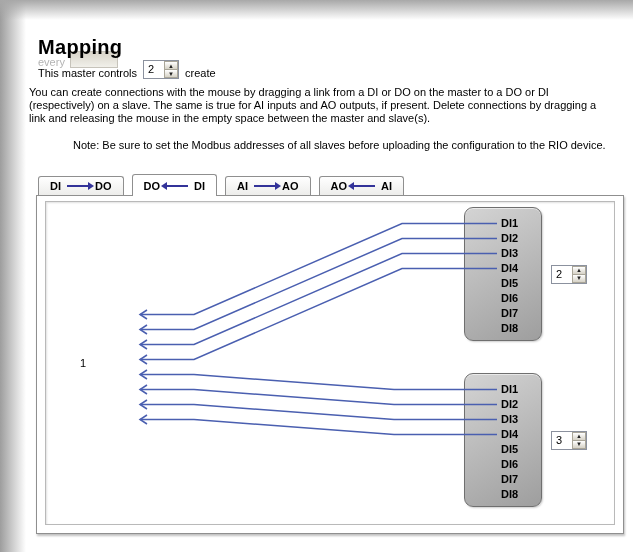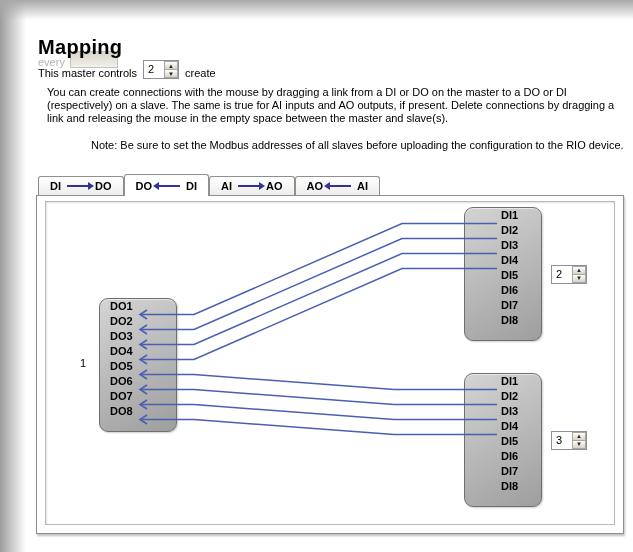--- a/index.html
+++ b/index.html
@@ -16,58 +16,58 @@
 
   
   .toprow{position:absolute;left:38px;top:4px;color:#b4b4b4;display:flex;align-items:flex-end;gap:5px;margin-top:47px;}
   .combo{display:inline-block;width:46px;height:15px;
     background:linear-gradient(#d8d4c9,#f1f0ea);border:1px solid #c6c3ba;}
 
   .page-title{position:absolute;left:38px;top:36px;font-size:20px;font-weight:bold;letter-spacing:.3px;}
 
   .ctlrow{position:absolute;left:38px;top:60px;display:flex;align-items:flex-end;gap:6px;}
 
-  .para{position:absolute;left:47px;width:584px;line-height:13px;}
+  .para{position:absolute;left:29px;width:584px;line-height:13px;}
   .para.p1{top:86px;}
   .para.p2{top:139px;margin-left:44px;}
 
   
   .spin{display:inline-flex;width:36px;height:19px;background:#fff;
     border:1px solid #8b919e;box-sizing:border-box;}
   .spin.abs{position:absolute;}
   .spin-value{flex:1;font-size:11px;line-height:16px;padding-left:4px;}
   .spin-btns{width:14px;display:flex;flex-direction:column;}
   .spin-btn{flex:1;display:flex;align-items:center;justify-content:center;
     font-size:6px;line-height:1;color:#222;
     background:linear-gradient(#ffffff,#d6d2c6);border:1px solid #a9a598;box-sizing:border-box;}
   .spin-btn.up{border-bottom-width:0;}
 
   
   .tabctl{position:absolute;left:36px;top:173px;width:588px;height:361px;}
   .tabs{position:absolute;left:2px;top:0;right:0;height:22px;display:flex;align-items:flex-end;z-index:2;}
   .tab{height:19px;box-sizing:border-box;display:flex;align-items:center;gap:6px;
-    padding:0 11px;margin-right:0;font-weight:bold;
+    padding:0 11px;margin-right:8px;font-weight:bold;
     background:linear-gradient(#ffffff,#ededeb);
     border:1px solid #8f8f8f;border-bottom:none;border-radius:3px 3px 0 0;cursor:default;}
   .tab.selected{height:22px;margin-bottom:-1px;background:#fff;z-index:3;}
   .tab-arrow{width:22px;height:2px;background:currentColor;position:relative;display:inline-block;}
   .tab-arrow.right::after{content:"";position:absolute;right:-5px;top:-3px;
     border-left:6px solid currentColor;border-top:4px solid transparent;border-bottom:4px solid transparent;}
   .tab-arrow.left::before{content:"";position:absolute;left:-5px;top:-3px;
     border-right:6px solid currentColor;border-top:4px solid transparent;border-bottom:4px solid transparent;}
 
   .panel{position:absolute;left:0;top:22px;right:0;bottom:0;background:#fff;
     border:1px solid #8f8f8f;box-shadow:1px 2px 2px rgba(0,0,0,.25);}
   .canvas{position:absolute;left:8px;top:5px;right:8px;bottom:8px;
     border:1px solid #b9b9b9;box-shadow:inset 1px 1px 2px rgba(0,0,0,.12);}
   .diagram{position:absolute;left:0;top:0;right:0;bottom:0;}
 
   
   .block{position:absolute;width:78px;height:134px;box-sizing:border-box;
-    border:1px solid #6f6f6f;border-radius:9px;padding-top:0;
+    border:1px solid #6f6f6f;border-radius:9px;padding-top:8px;
     background:linear-gradient(150deg,#d4d4d4,#9e9e9e);
     box-shadow:inset 0 1px 0 rgba(255,255,255,.55),1px 1px 2px rgba(0,0,0,.2);}
   .pin{height:15px;line-height:15px;font-weight:bold;font-size:11px;cursor:default;}
   .block.master .pin{padding-left:10px;}
   .block.slave .pin{padding-left:36px;}
   .station-label{position:absolute;width:12px;text-align:right;font-size:11px;}
 
   .wiring{position:absolute;left:0;top:0;}
 </style>
 </head>
@@ -117,30 +117,20 @@
       </div>
       <div class="tab">
         <span>AO</span>
         <span class="tab-arrow left" style="color: rgb(51, 51, 153);"></span>
         <span>AI</span>
       </div>
     </div>
   <div class="panel">
     <div class="canvas">
       <div class="diagram">
-          <div class="block master" style="left: 53px; top: 96px;">
-            <div class="pin">DO1</div>
-            <div class="pin">DO2</div>
-            <div class="pin">DO3</div>
-            <div class="pin">DO4</div>
-            <div class="pin">DO5</div>
-            <div class="pin">DO6</div>
-            <div class="pin">DO7</div>
-            <div class="pin">DO8</div>
-          </div>
           <div class="block slave" style="left: 418px; top: 5px;">
             <div class="pin">DI1</div>
             <div class="pin">DI2</div>
             <div class="pin">DI3</div>
             <div class="pin">DI4</div>
             <div class="pin">DI5</div>
             <div class="pin">DI6</div>
             <div class="pin">DI7</div>
             <div class="pin">DI8</div>
           </div>

